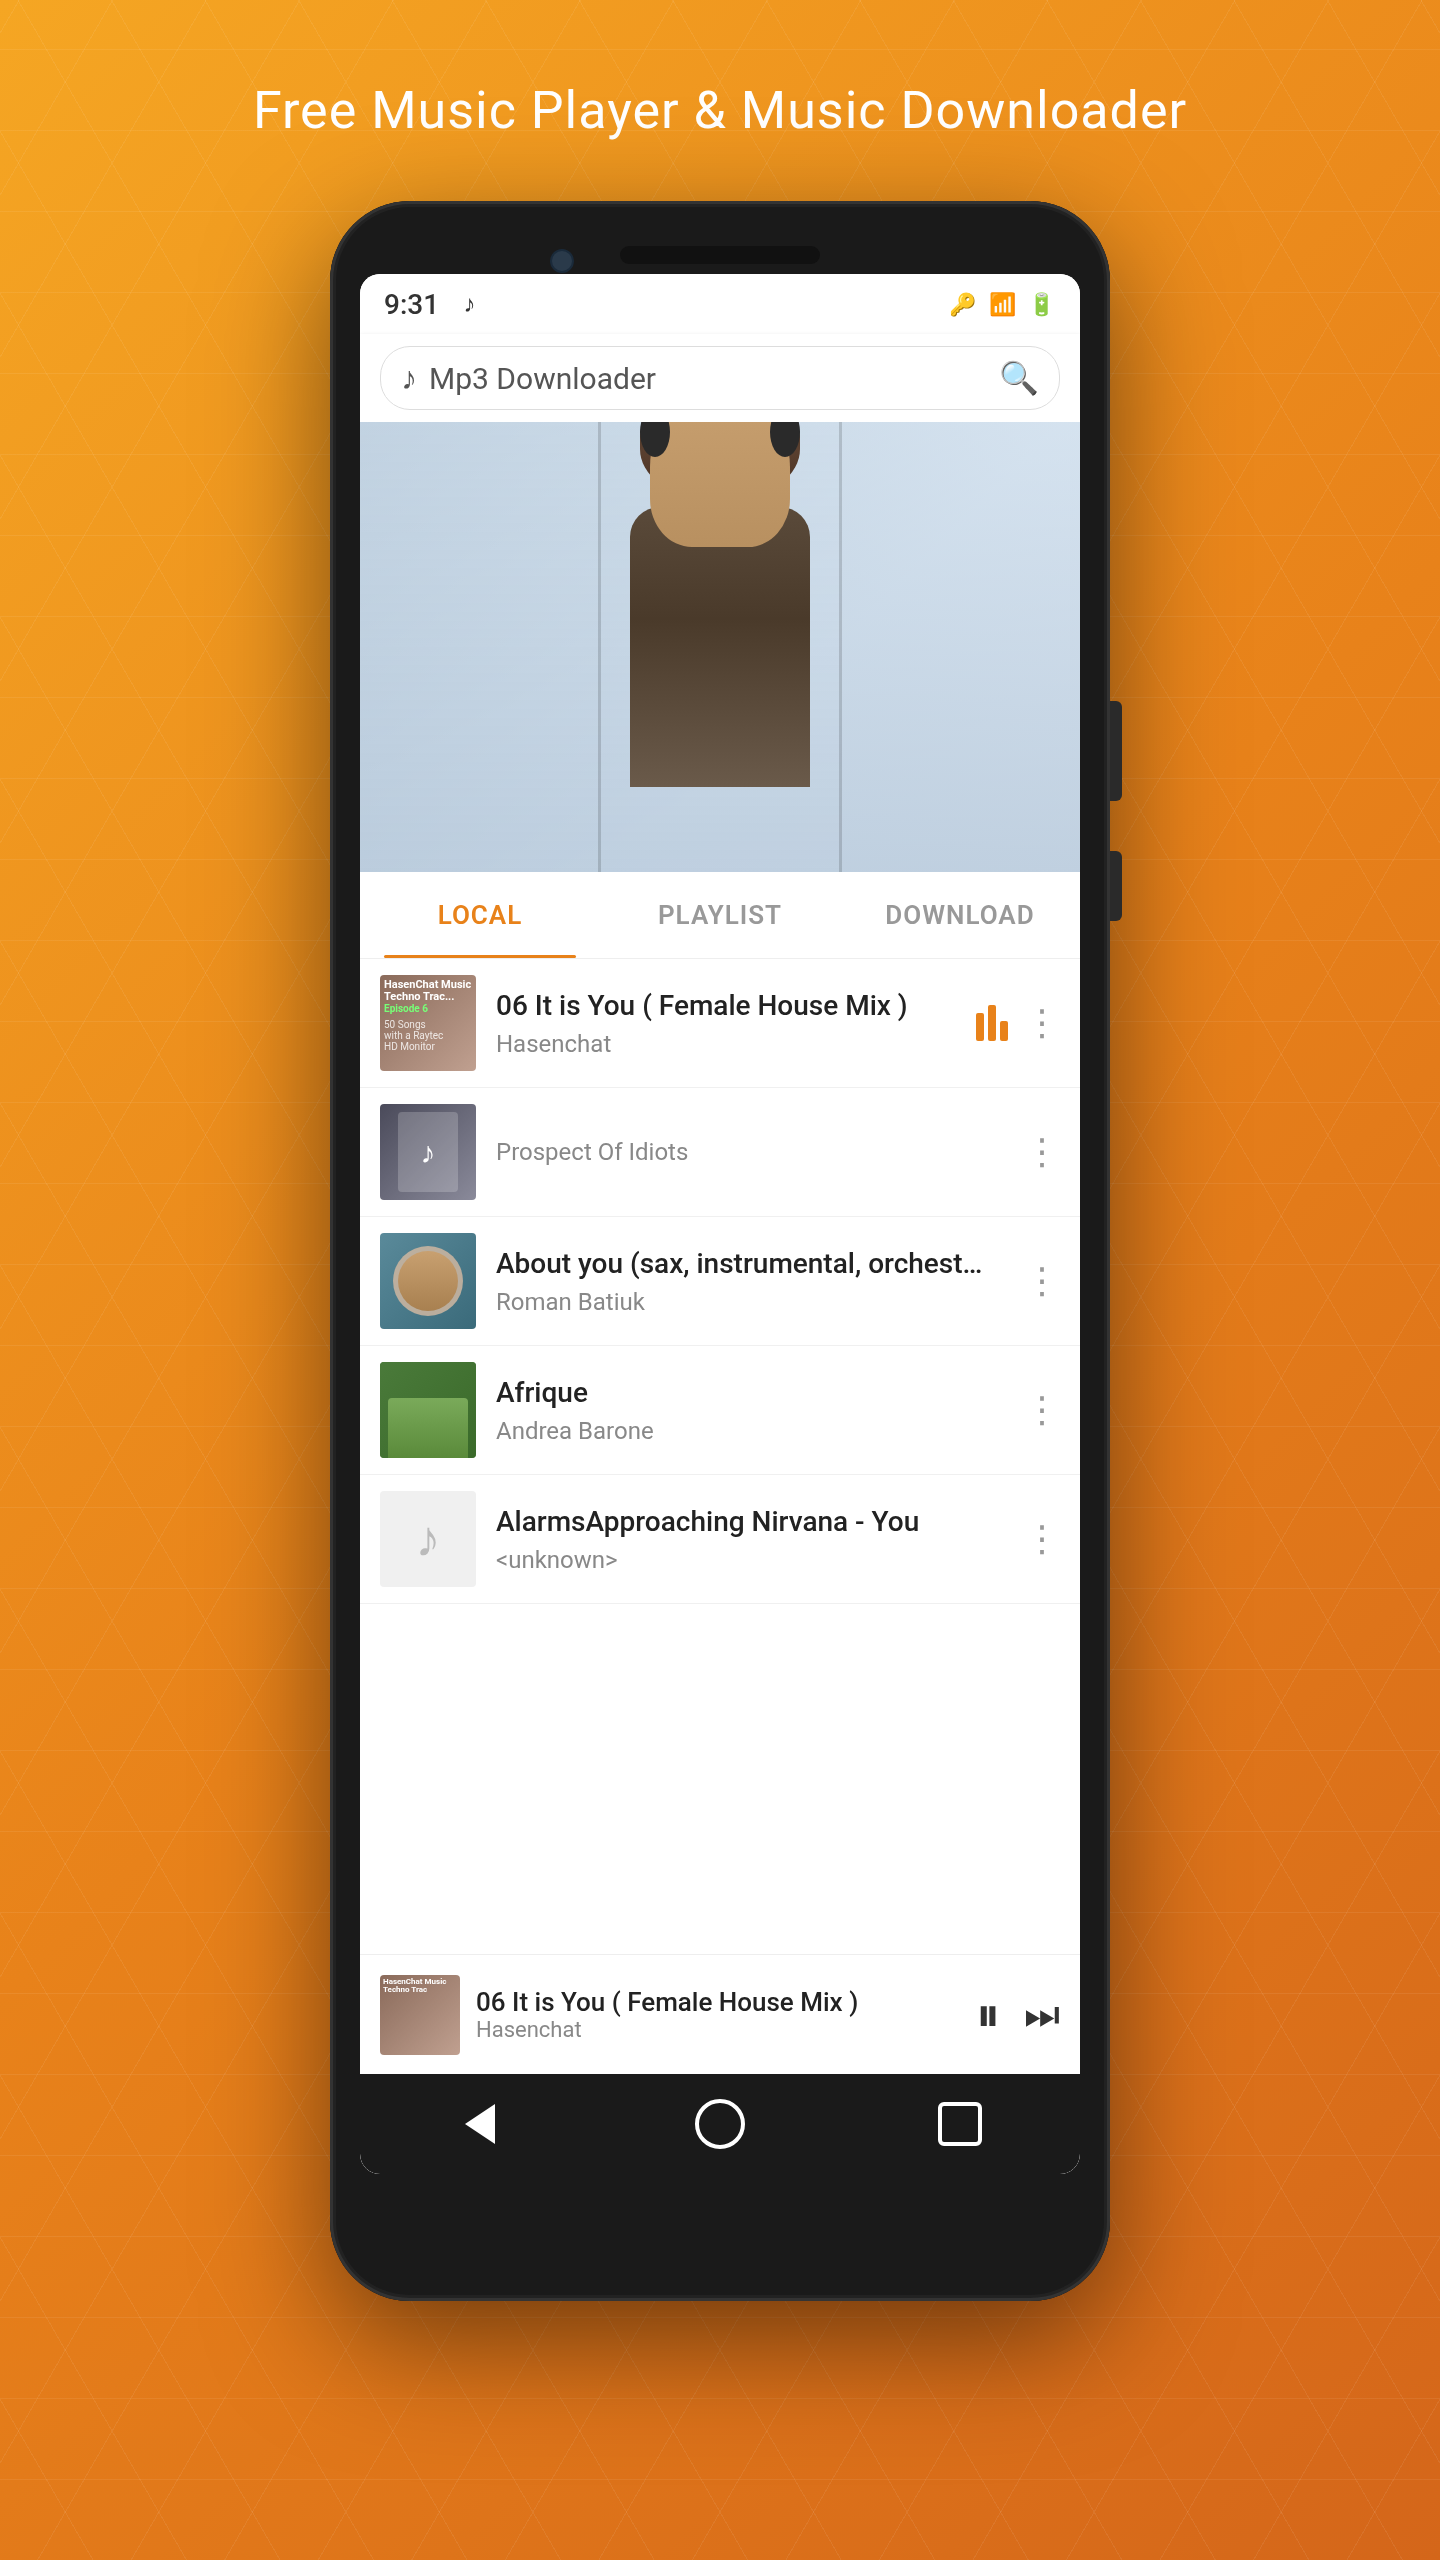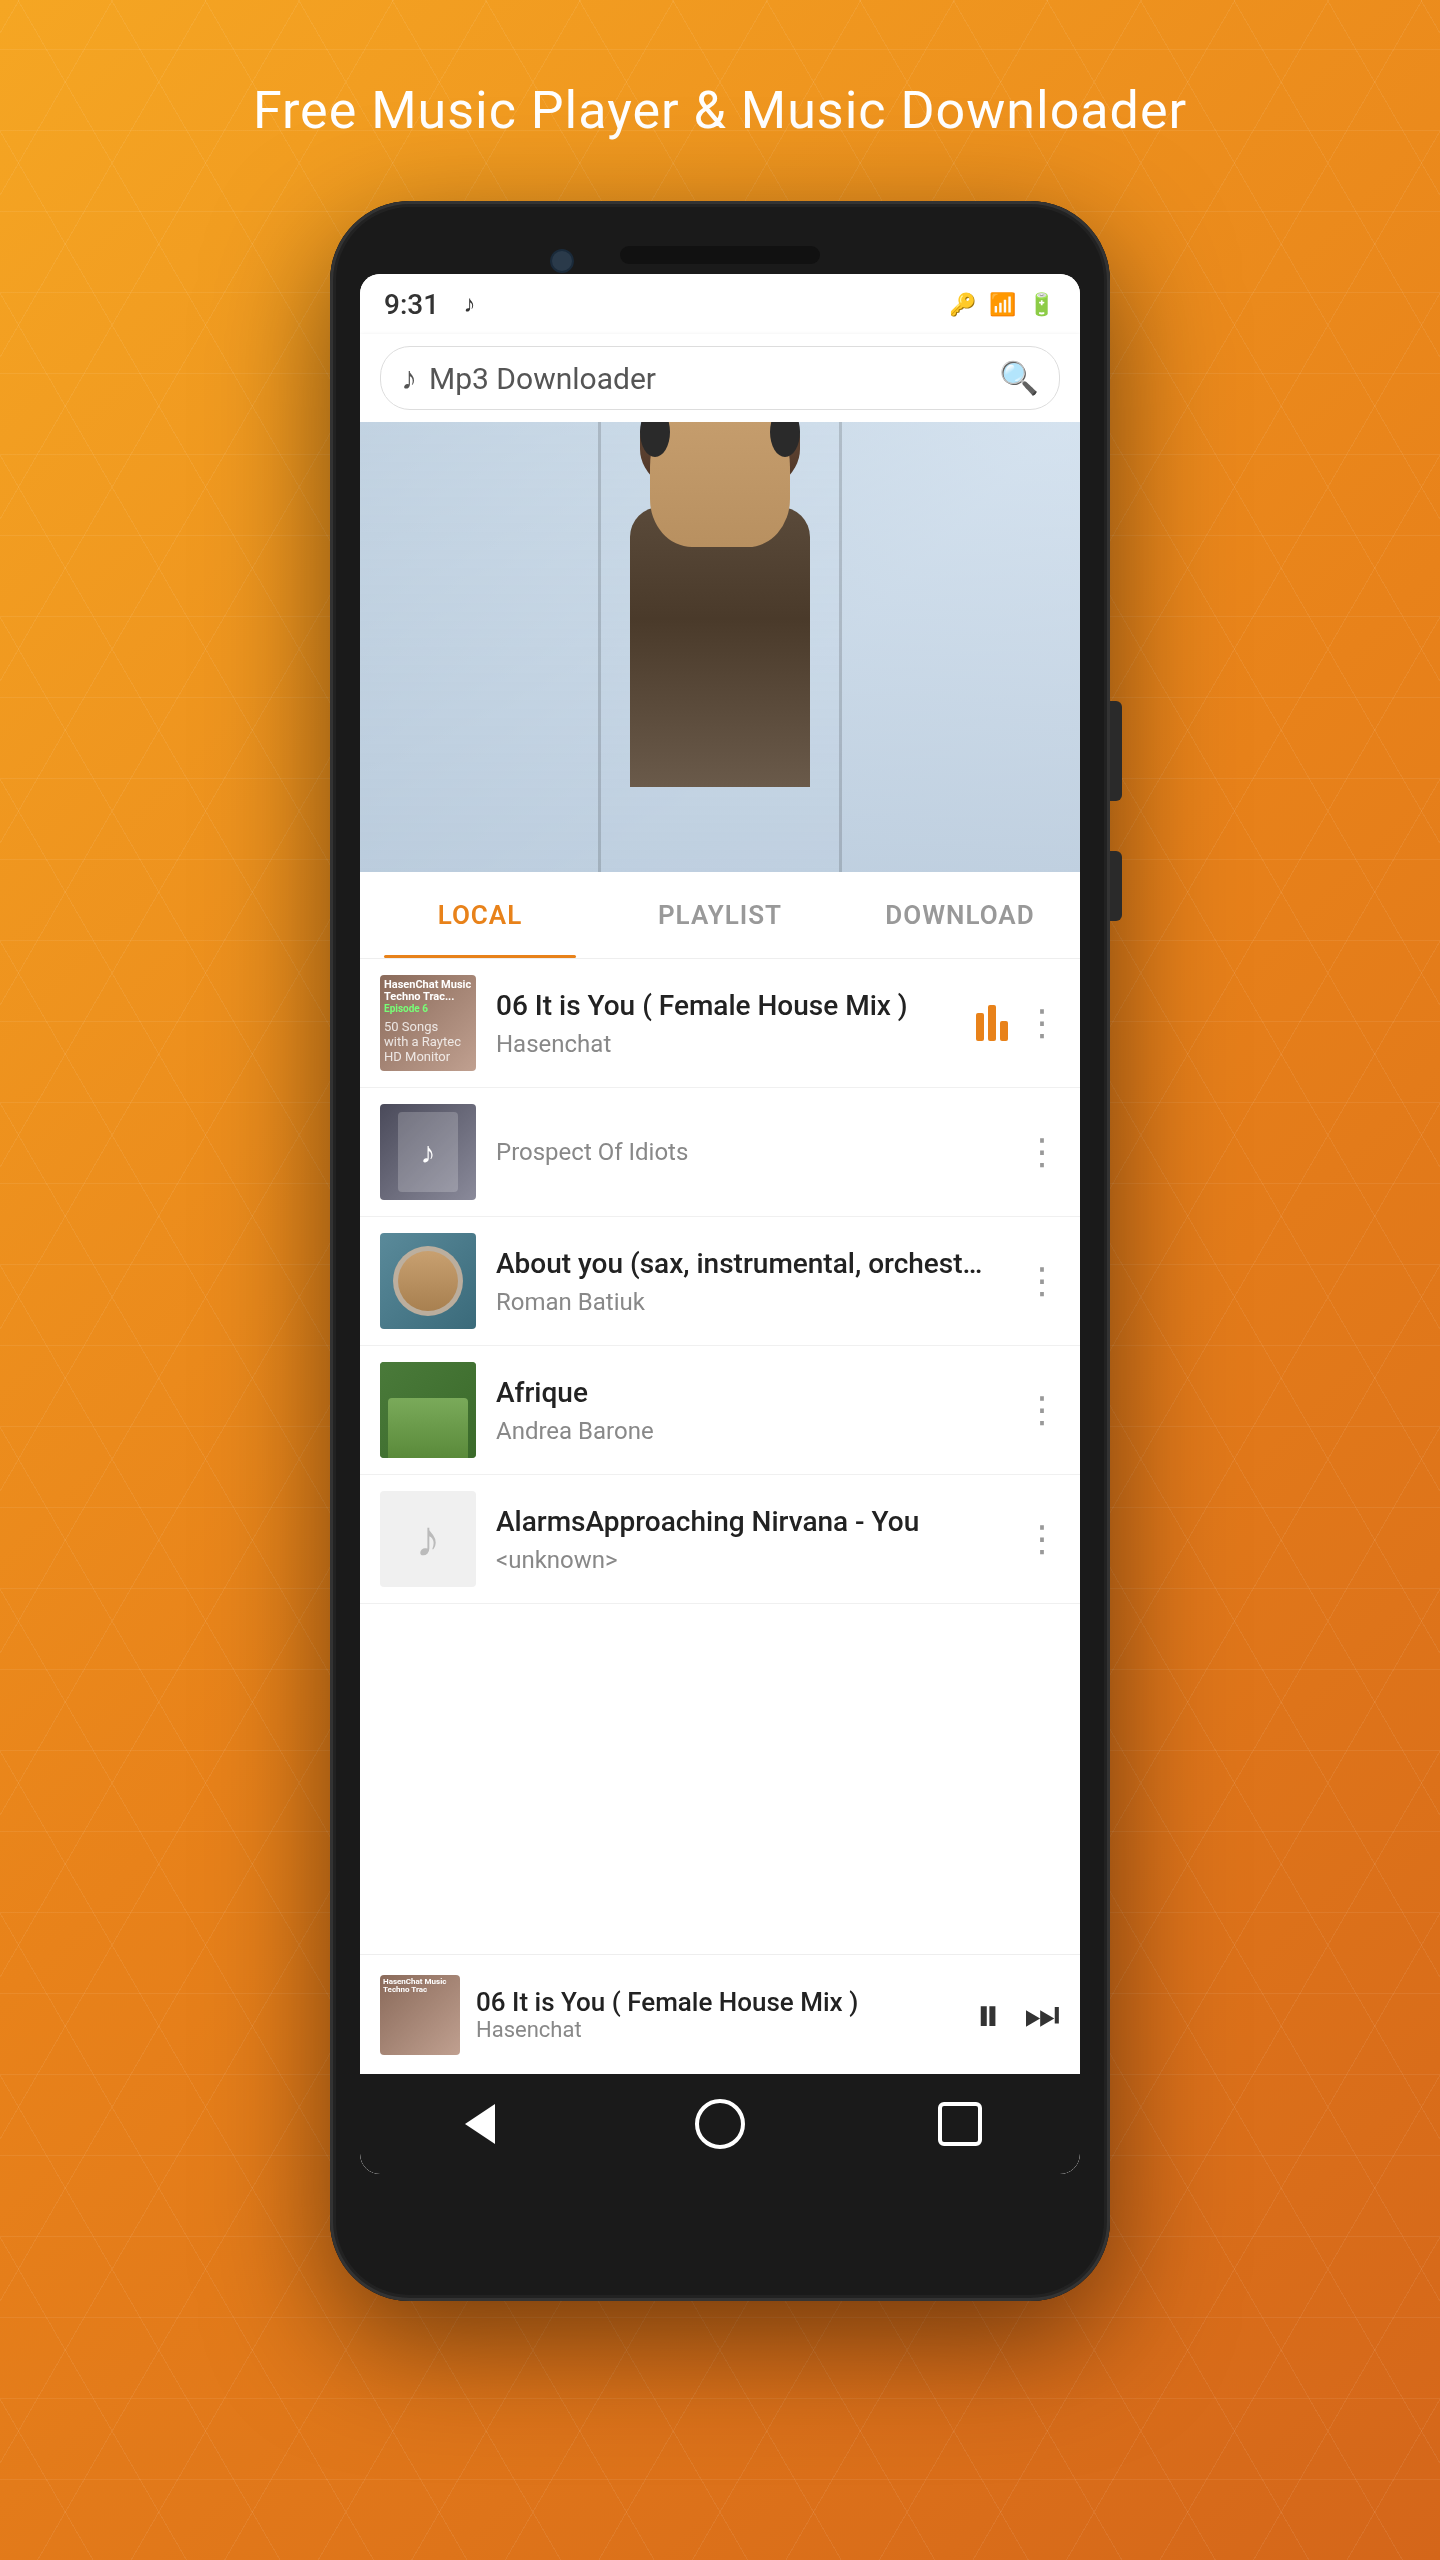--- a/index.html
+++ b/index.html
@@ -556,21 +556,21 @@
         <span>DOWNLOAD</span>
       </div>
     </div>
 
     <div class="track-list">
 
       <div class="track-item active">
         <div class="track-art art-hasenchat">
           <div style="width:100%;height:100%;display:flex;align-items:flex-start;padding:4px;flex-direction:column;justify-content:flex-start;">
             <span style="font-size:11px;color:white;font-weight:bold;line-height:1.1;">HasenChat Music<br>Techno Trac...<br><span style="color:#7f7;font-size:10px;">Episode 6</span></span>
-            <div style="margin-top:4px;font-size:13px;color:white;opacity:0.8;">50 Songs<br>with a Raytec<br>HD Monitor</div>
+            <div style="margin-top:4px;font-size:10px;color:white;opacity:0.8;">50 Songs<br>with a Raytec<br>HD Monitor</div>
           </div>
         </div>
         <div class="track-info">
           <div class="track-title">06 It is You ( Female House Mix )</div>
           <div class="track-artist">Hasenchat</div>
         </div>
         <div class="track-controls">
           <div class="bars-icon">
             <div class="bar bar-1"></div>
             <div class="bar bar-2"></div>

